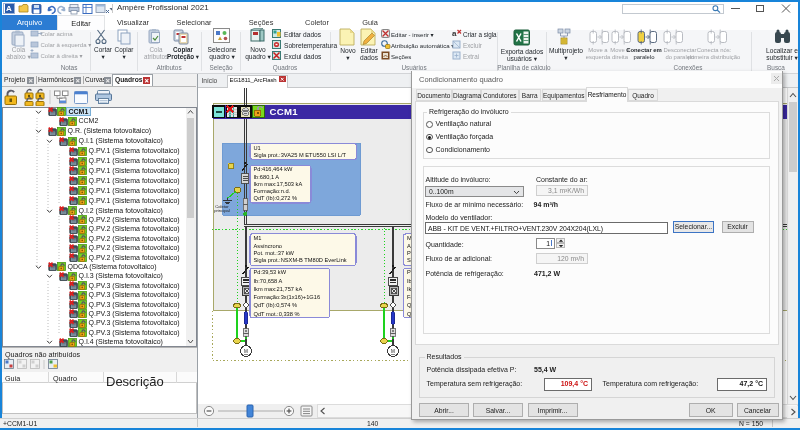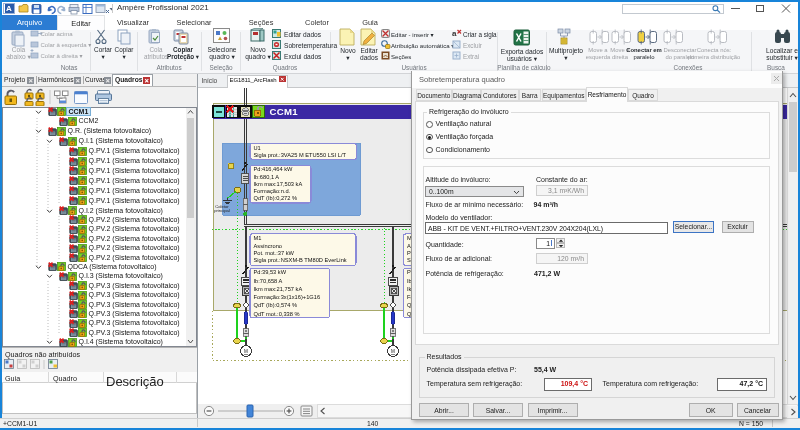--- a/index.html
+++ b/index.html
@@ -744,21 +744,21 @@
       <path d="M2.5,1 L6,4 L2.5,7" stroke="#505050" fill="none" stroke-width="1.1"></path>
     </svg>
     <div class="ab" style="left:0px;top:418px;width:800px;height:10px;background:#f0f0f0;border-top:1px solid #cfcfcf"></div>
     <div class="ab" style="left:3px;top:419.8px;font-size:6.8px;color:#222">+CCM1-U1</div>
     <div class="ab" style="left:367px;top:419.8px;font-size:6.8px;color:#222">140</div>
     <div class="ab" style="left:739px;top:419.8px;font-size:6.8px;color:#222">N = 150</div>
     <div class="ab" style="left:196.5px;top:419px;width:1px;height:8px;background:#c8c8c8"></div>
     <div class="ab" style="left:772px;top:419px;width:1px;height:8px;background:#c8c8c8"></div>
     <div class="ab" style="left:411px;top:70.5px;width:372px;height:349.5px;background:#f0f0f0;border:1px solid #9a9a9a;box-shadow:2px 2px 4px rgba(0,0,0,0.3)"></div>
     <div class="ab" style="left:412px;top:71px;width:370px;height:17px;background:#fdfdfd"></div>
-    <div class="ab" style="left:419px;top:75px;font-size:7.5px;color:#5a5a5a">Sobretemperatura quadro</div>
+    <div class="ab" style="left:419px;top:75px;font-size:7.5px;color:#5a5a5a">Condicionamento quadro</div>
     <div class="ab" style="left:771px;top:72.5px;width:11px;height:11px;background:#ececec"></div>
     <svg class="ab" style="left:773px;top:74.5px" width="7" height="7" viewBox="0 0 7 7">
       <path d="M1,1 l5,5 m0,-5 l-5,5" stroke="#aaa" stroke-width="1"></path>
     </svg>
     <div class="ab" style="left:415px;top:101px;width:364px;height:244px;background:#fcfcfc;border:1px solid #dadada"></div>
     <div class="ab" style="left:415.5px;top:88.5px;width:36.5px;height:12.5px;background:#f0f0f0;border:1px solid #dadada;font-size:6.5px;color:#222;text-align:center;line-height:11.5px">Documento</div>
     <div class="ab" style="left:452px;top:88.5px;width:29px;height:12.5px;background:#f0f0f0;border:1px solid #dadada;font-size:6.5px;color:#222;text-align:center;line-height:11.5px">Diagrama</div>
     <div class="ab" style="left:481px;top:88.5px;width:37.5px;height:12.5px;background:#f0f0f0;border:1px solid #dadada;font-size:6.5px;color:#222;text-align:center;line-height:11.5px">Condutores</div>
     <div class="ab" style="left:518.5px;top:88.5px;width:22.5px;height:12.5px;background:#f0f0f0;border:1px solid #dadada;font-size:6.5px;color:#222;text-align:center;line-height:11.5px">Barra</div>
     <div class="ab" style="left:541.5px;top:88.5px;width:44.5px;height:12.5px;background:#f0f0f0;border:1px solid #dadada;font-size:6.5px;color:#222;text-align:center;line-height:11.5px">Equipamentos</div>

